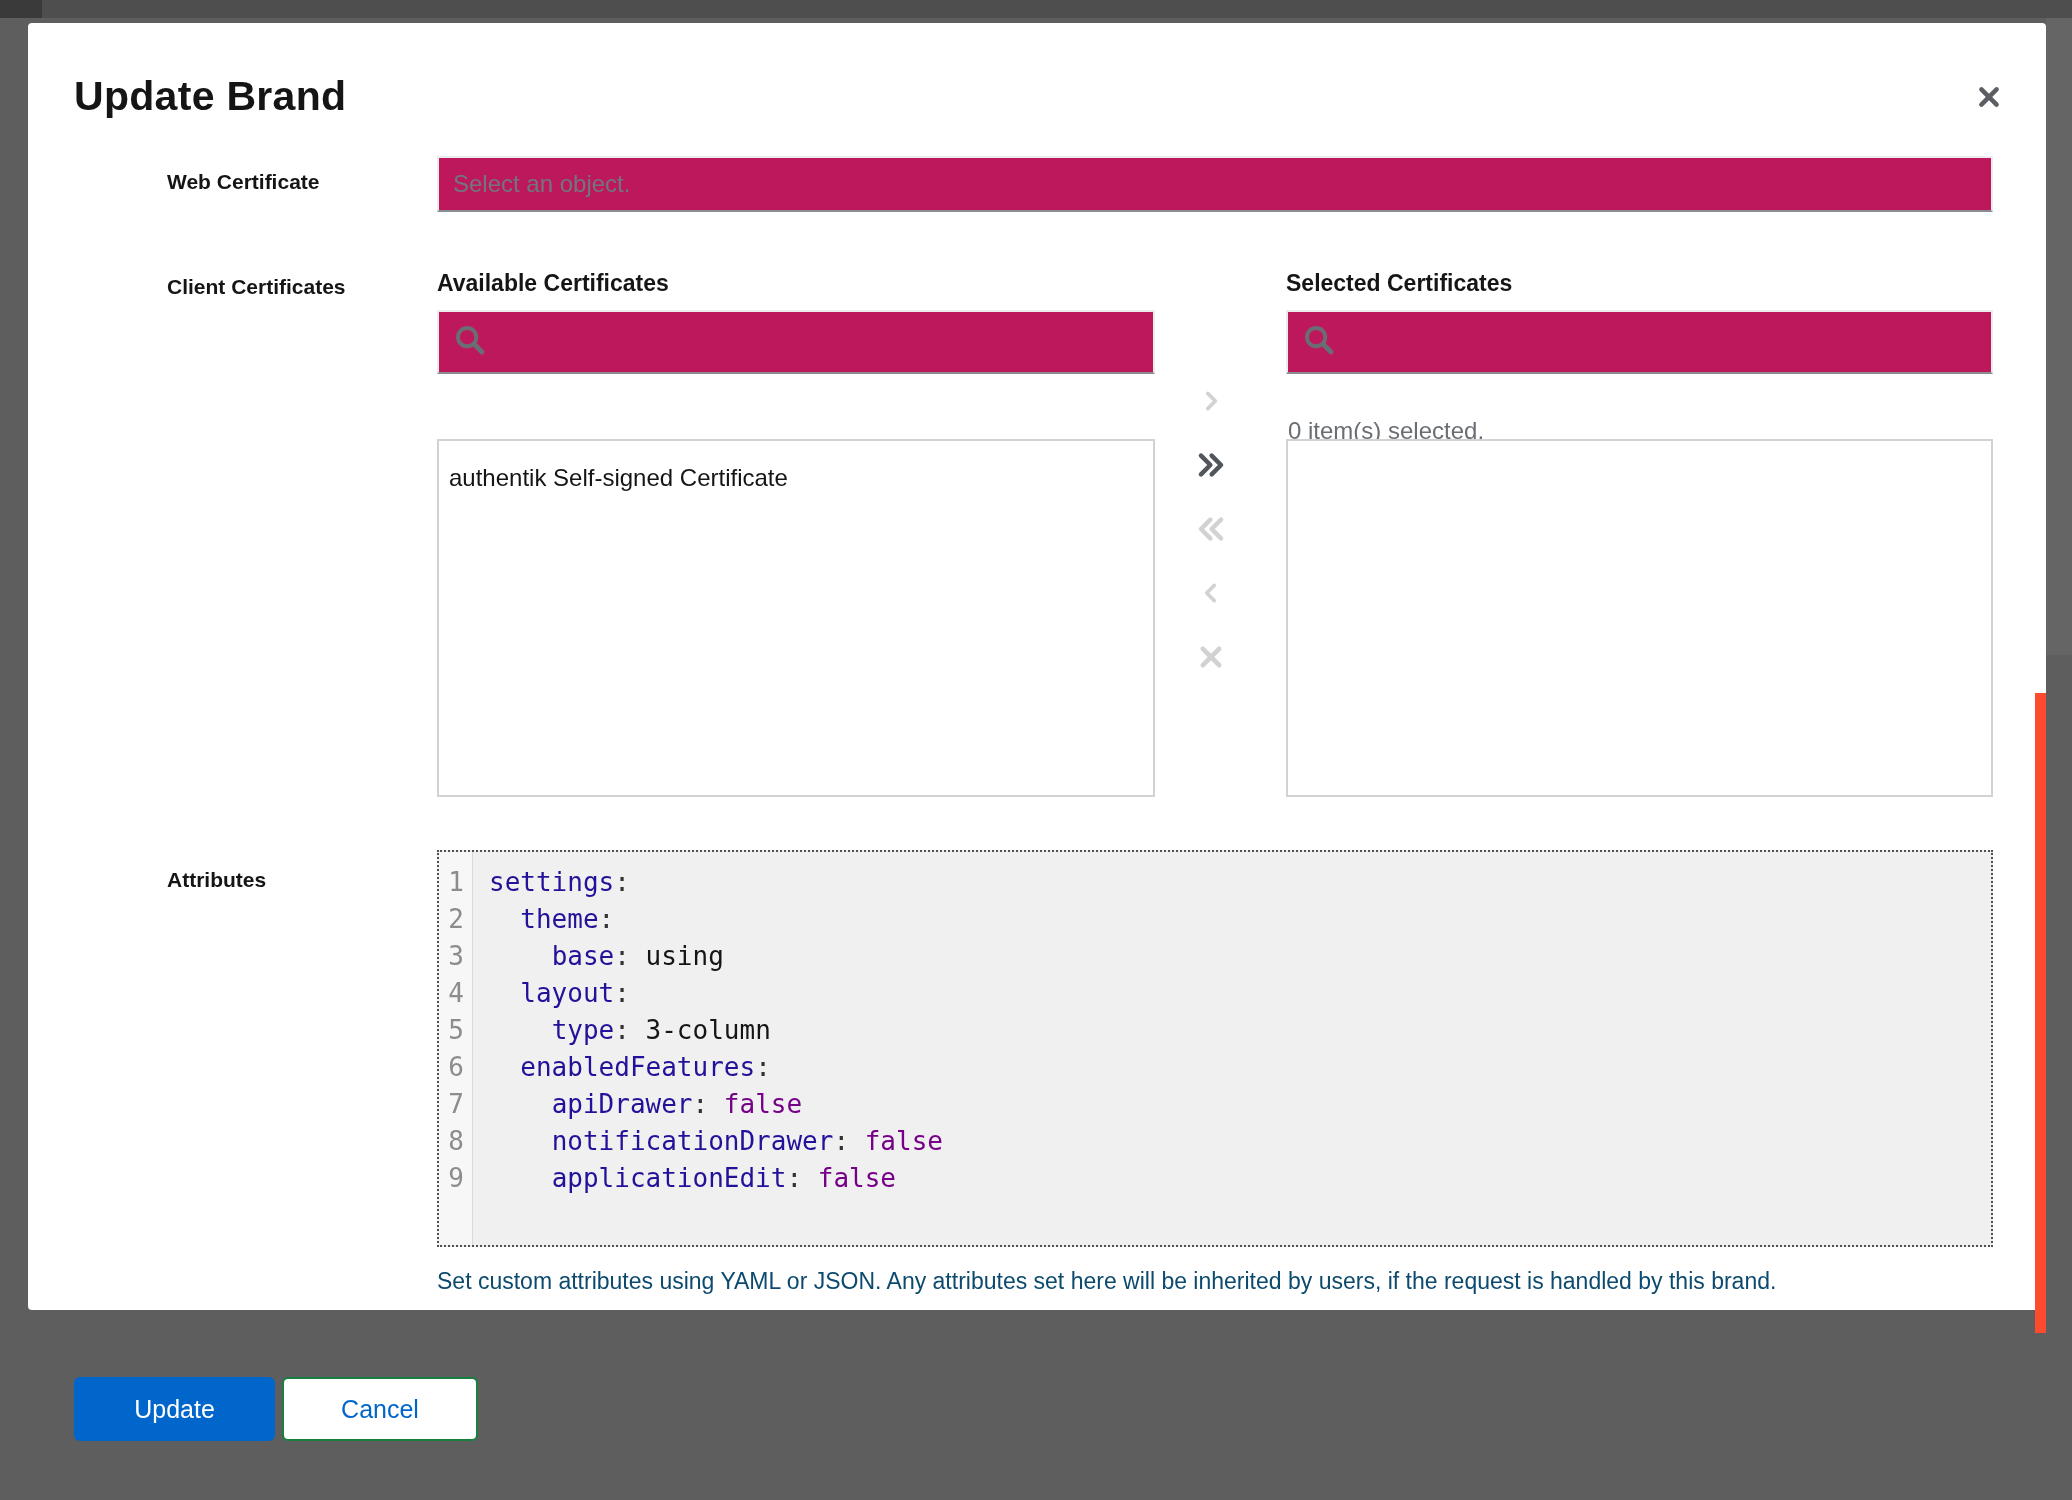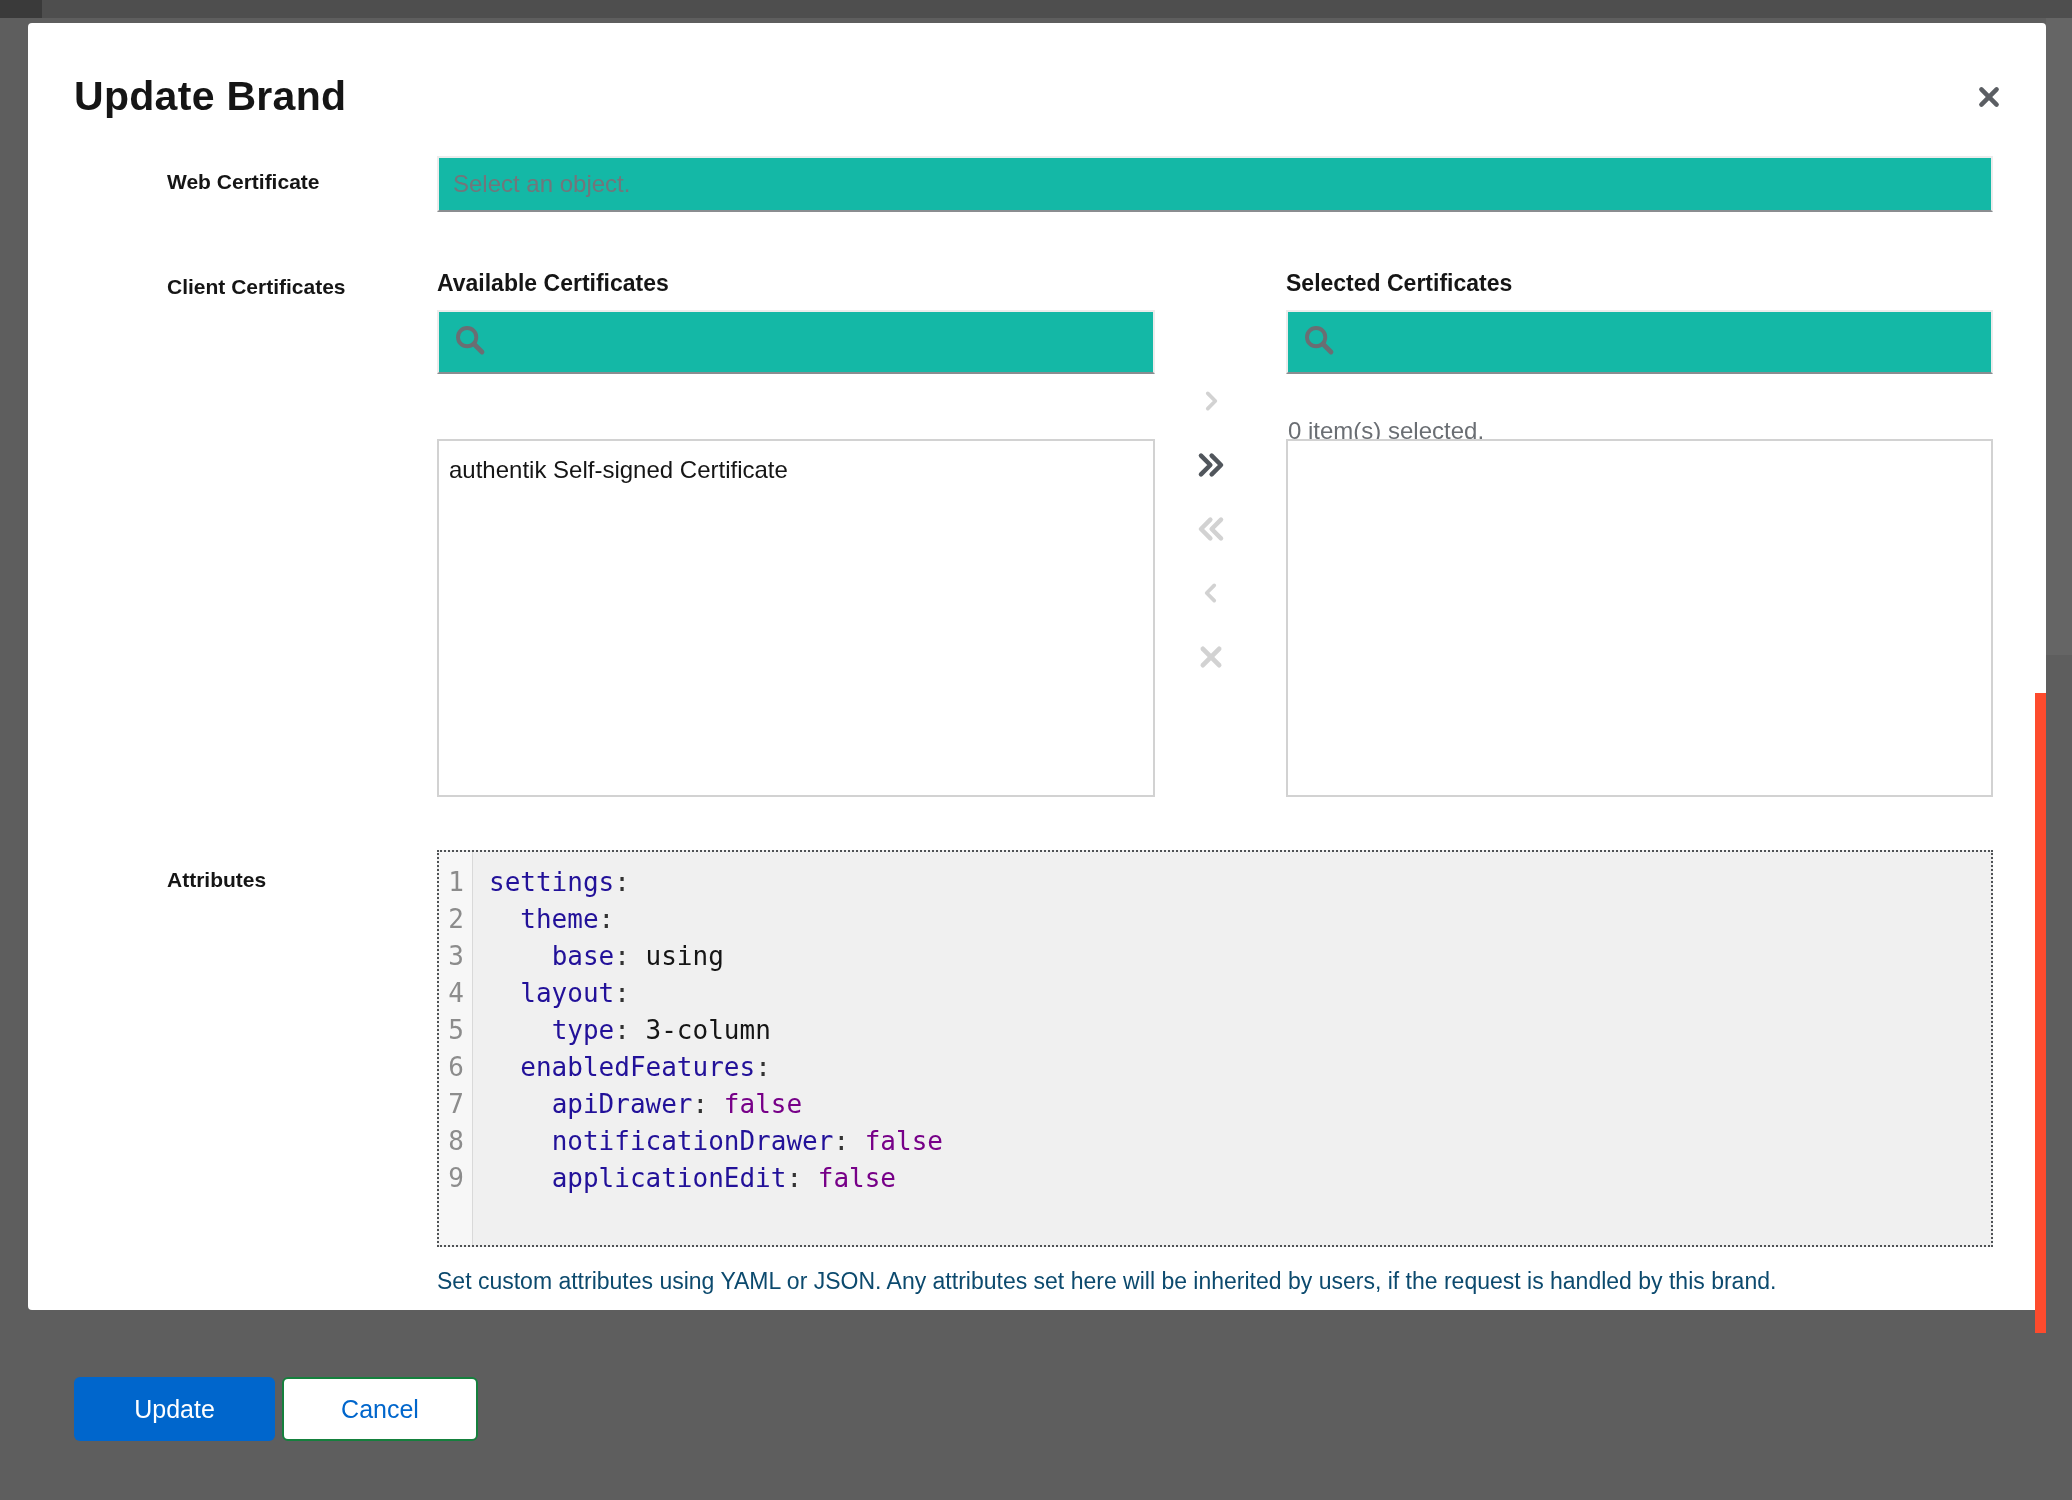--- a/index.html
+++ b/index.html
@@ -30,21 +30,21 @@
     display:flex; align-items:center; justify-content:center;
   }
 
   .field-label {
     position:absolute; left:139px;
     font-size:21px; font-weight:700; color:#151515;
   }
 
   
   .pf-input {
-    position:absolute; background:#14b8a6; box-sizing:border-box;
+    position:absolute; background:#be185d; box-sizing:border-box;
     border:2px solid #ececec; border-bottom:2px solid #8a8d90;
   }
   .pf-input input {
     width:100%; height:100%; border:none; outline:none; background:transparent;
     font-family:"Liberation Sans", sans-serif; font-size:24px; color:#151515;
     padding:0 0 0 14px; box-sizing:border-box;
   }
   .pf-input input::placeholder { color:#72767b; opacity:1; }
 
   .search-box input { padding-left:62px; }
@@ -58,21 +58,21 @@
   .status-text {
     position:absolute; left:1260px; top:380px;
     font-size:24px; color:#6a6e73;margin-top:14px;
   }
 
   .listbox {
     position:absolute; top:416px; height:358px; box-sizing:border-box;
     background:#fff; border:2px solid #d2d2d2; overflow:hidden;
   }
   .list-item {
-    padding:15px 8px 8px 10px; font-size:24px; color:#151515; cursor:pointer;
+    padding:15px 8px 8px 10px; font-size:24px; color:#151515; cursor:pointer;margin-top:8px;
   }
 
   .dual-controls { position:absolute; left:1160px; top:355px; width:46px; }
   .dual-controls .ctl {
     width:46px; height:46px; margin-bottom:18px;
     background:none; border:none; padding:0; cursor:pointer;
     display:flex; align-items:center; justify-content:center;
   }
   .ctl svg { display:block; }
   .stroke-on  { stroke:#51565c; }

